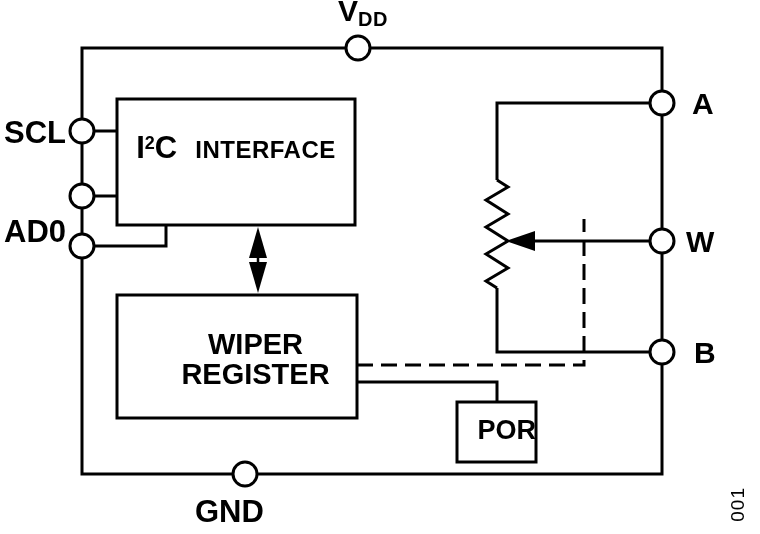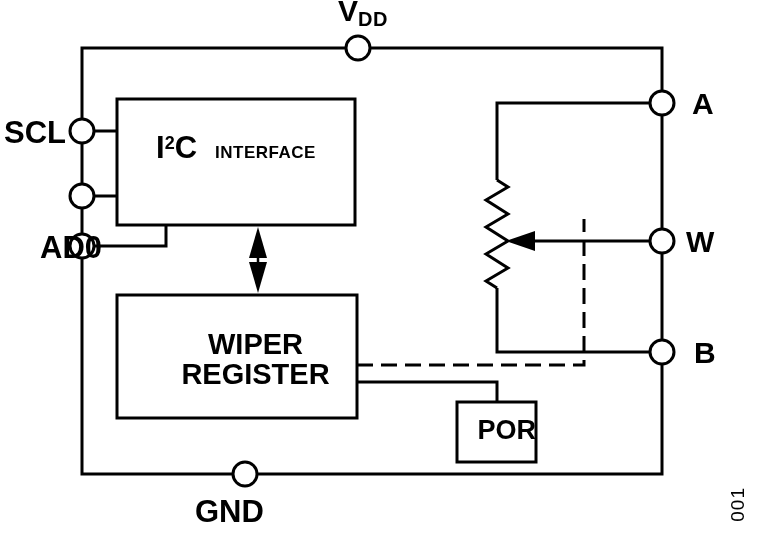--- a/index.html
+++ b/index.html
@@ -17,31 +17,31 @@
     color: #000000;
     font-weight: bold;
     white-space: nowrap;
     line-height: 1;
   }
   .pin-lbl { font-size: 31px; }
   .vdd-lbl { font-size: 30px; top: -4px; left: 338px; }
   .vdd-lbl .sub { font-size: 20px; vertical-align: -5px; letter-spacing: 0.5px; }
   .scl-lbl { left: 4px; top: 117px; }
   .sda-lbl { left: 4px; top: 182px; }
-  .ad0-lbl { left: 4px; top: 232px; margin-left: 36px; }
+  .ad0-lbl { left: 4px; top: 216px; }
   .a-lbl   { left: 692px; top: 89px;  font-size: 30px; }
   .w-lbl   { left: 686px; top: 227px; font-size: 30px; }
   .b-lbl   { left: 694px; top: 338px; font-size: 30px; }
   .gnd-lbl { left: 195px; top: 496px; }
   .i2c-lbl {
     left: 117px; top: 132px; width: 238px;
     text-align: center; font-size: 31px;
   }
   .i2c-lbl .sup { font-size: 18px; vertical-align: 9px; }
-  .i2c-lbl .word { font-size: 17px; margin-left: 18px; letter-spacing: 0.5px; }
+  .i2c-lbl .word { font-size: 24px; margin-left: 18px; letter-spacing: 0.5px; }
   .wiper-lbl {
     left: 117px; top: 329px; width: 277px;
     text-align: center; font-size: 29px; line-height: 30px;
   }
   .por-lbl {
     left: 457px; top: 417px; width: 79px;
     text-align: right; font-size: 27px;
   }
   .fig-lbl {
     left: 728px; top: 487px;

